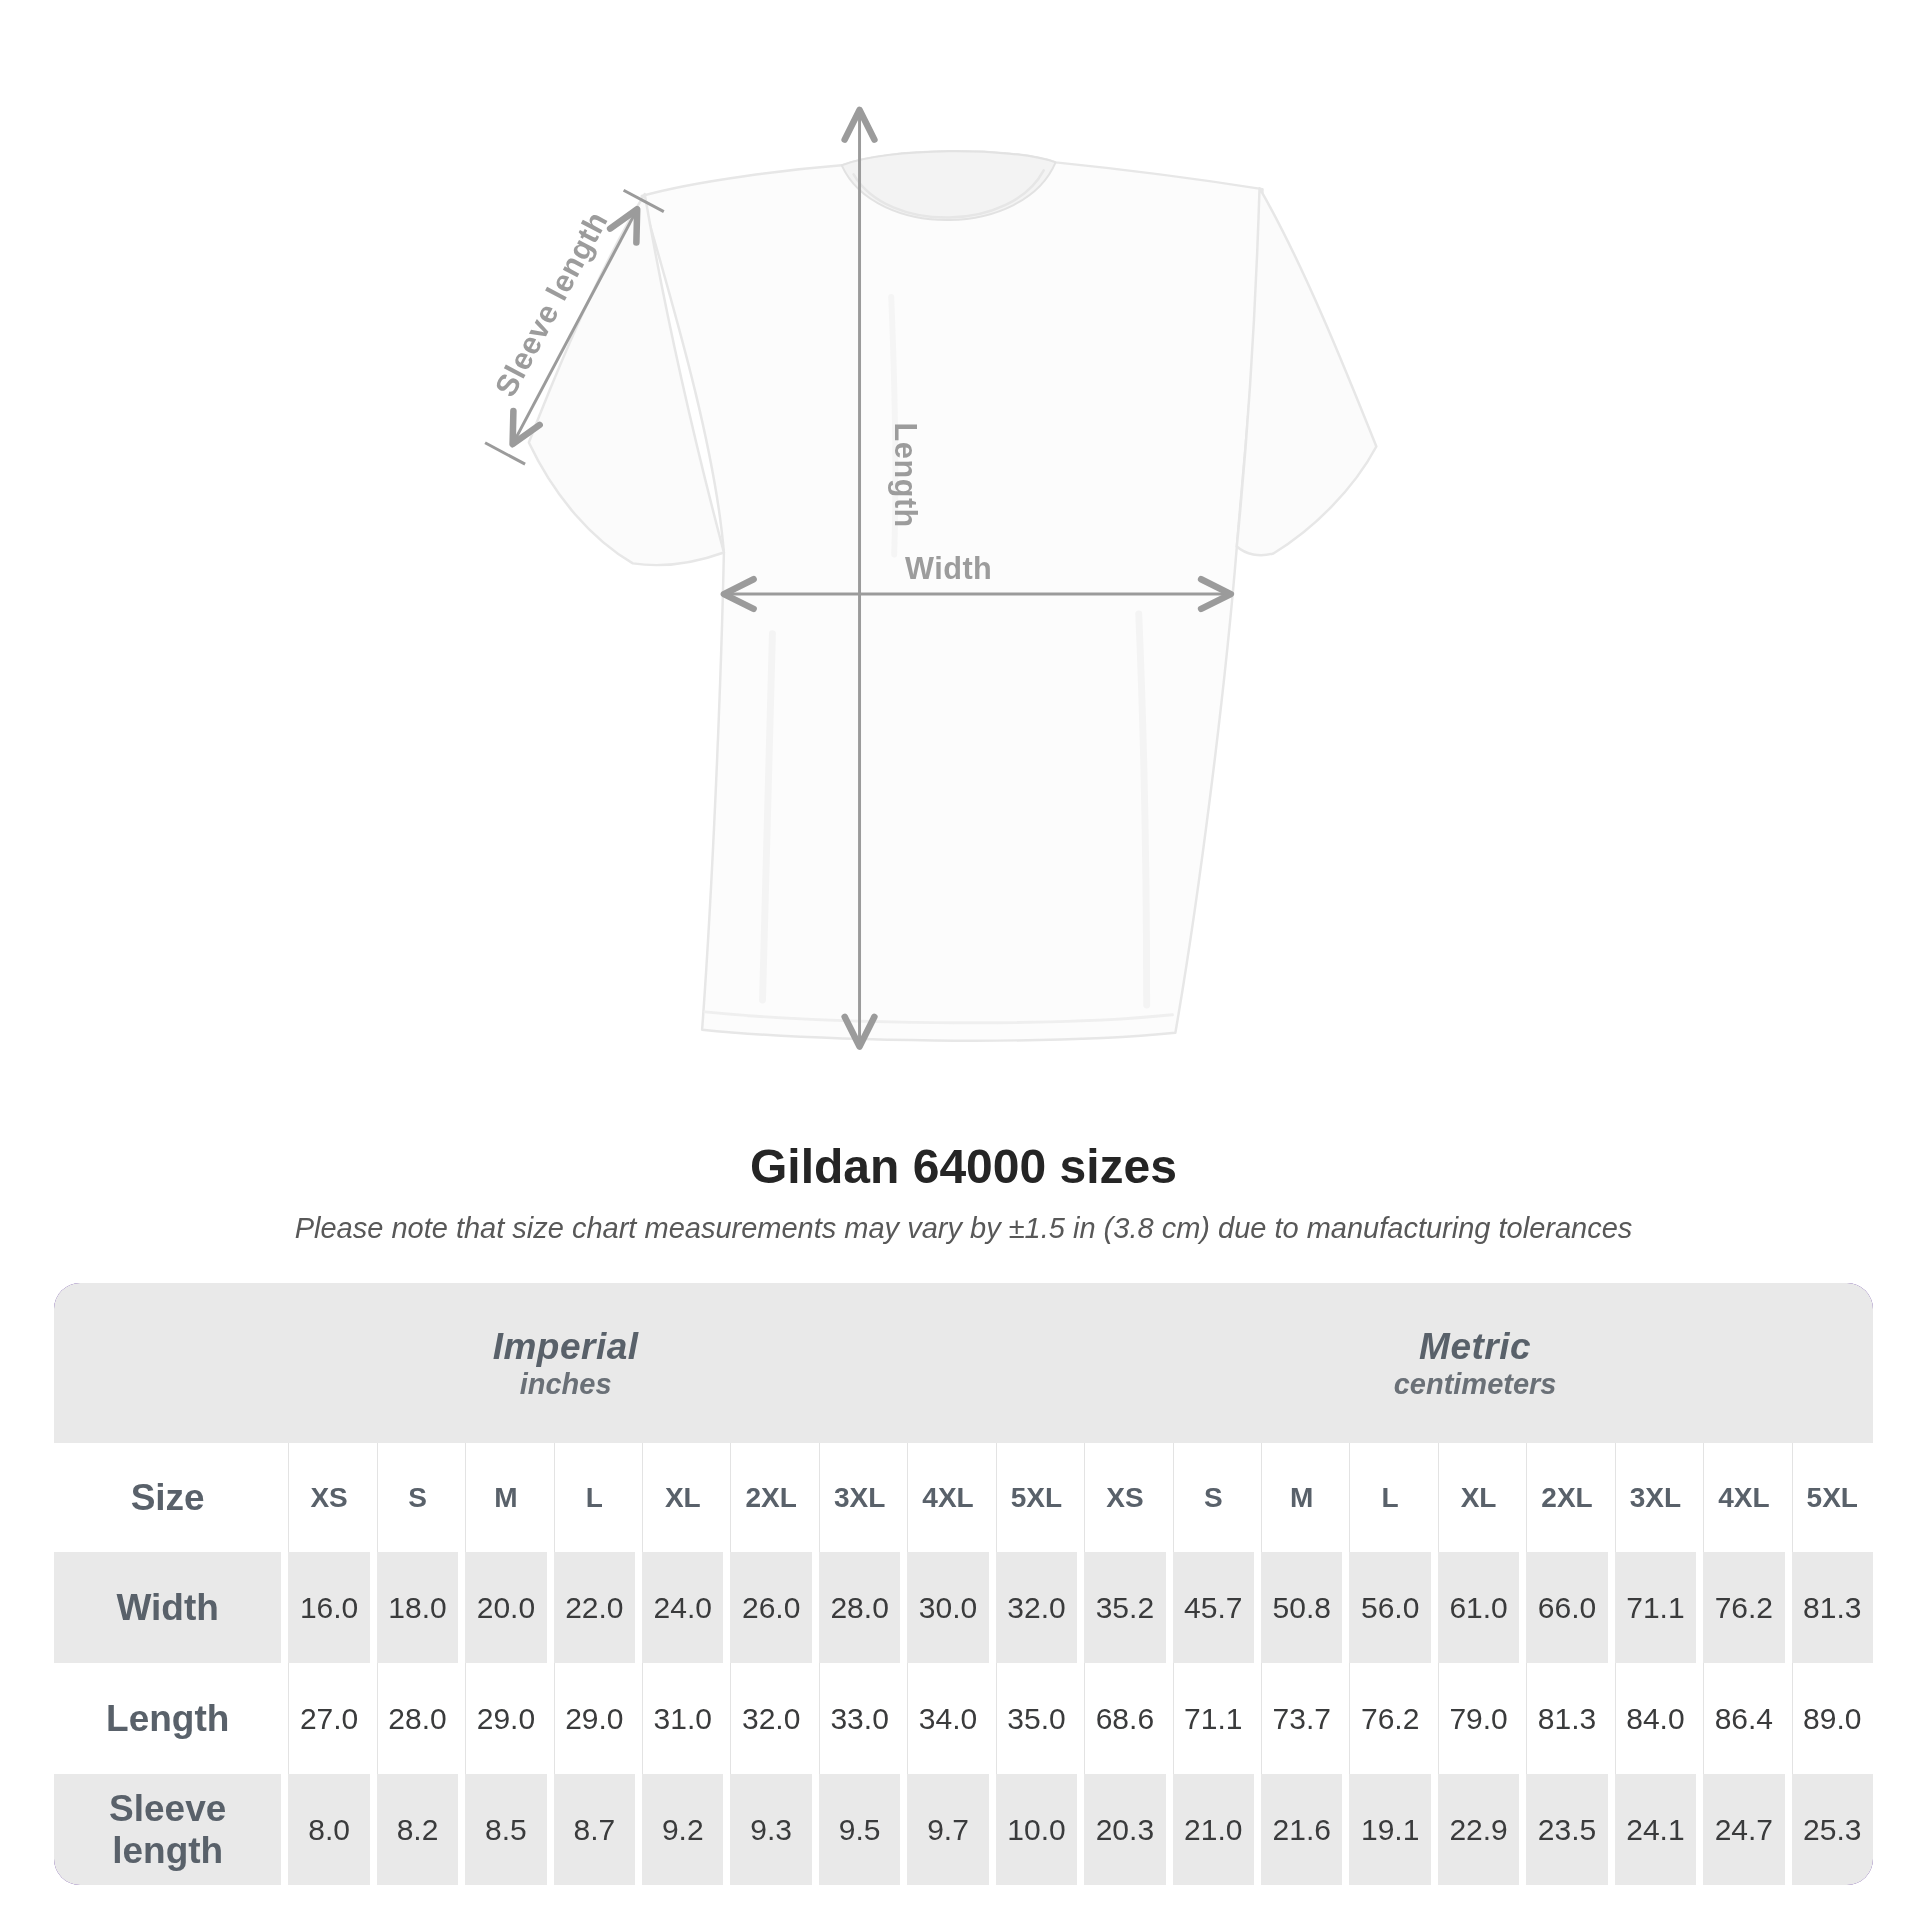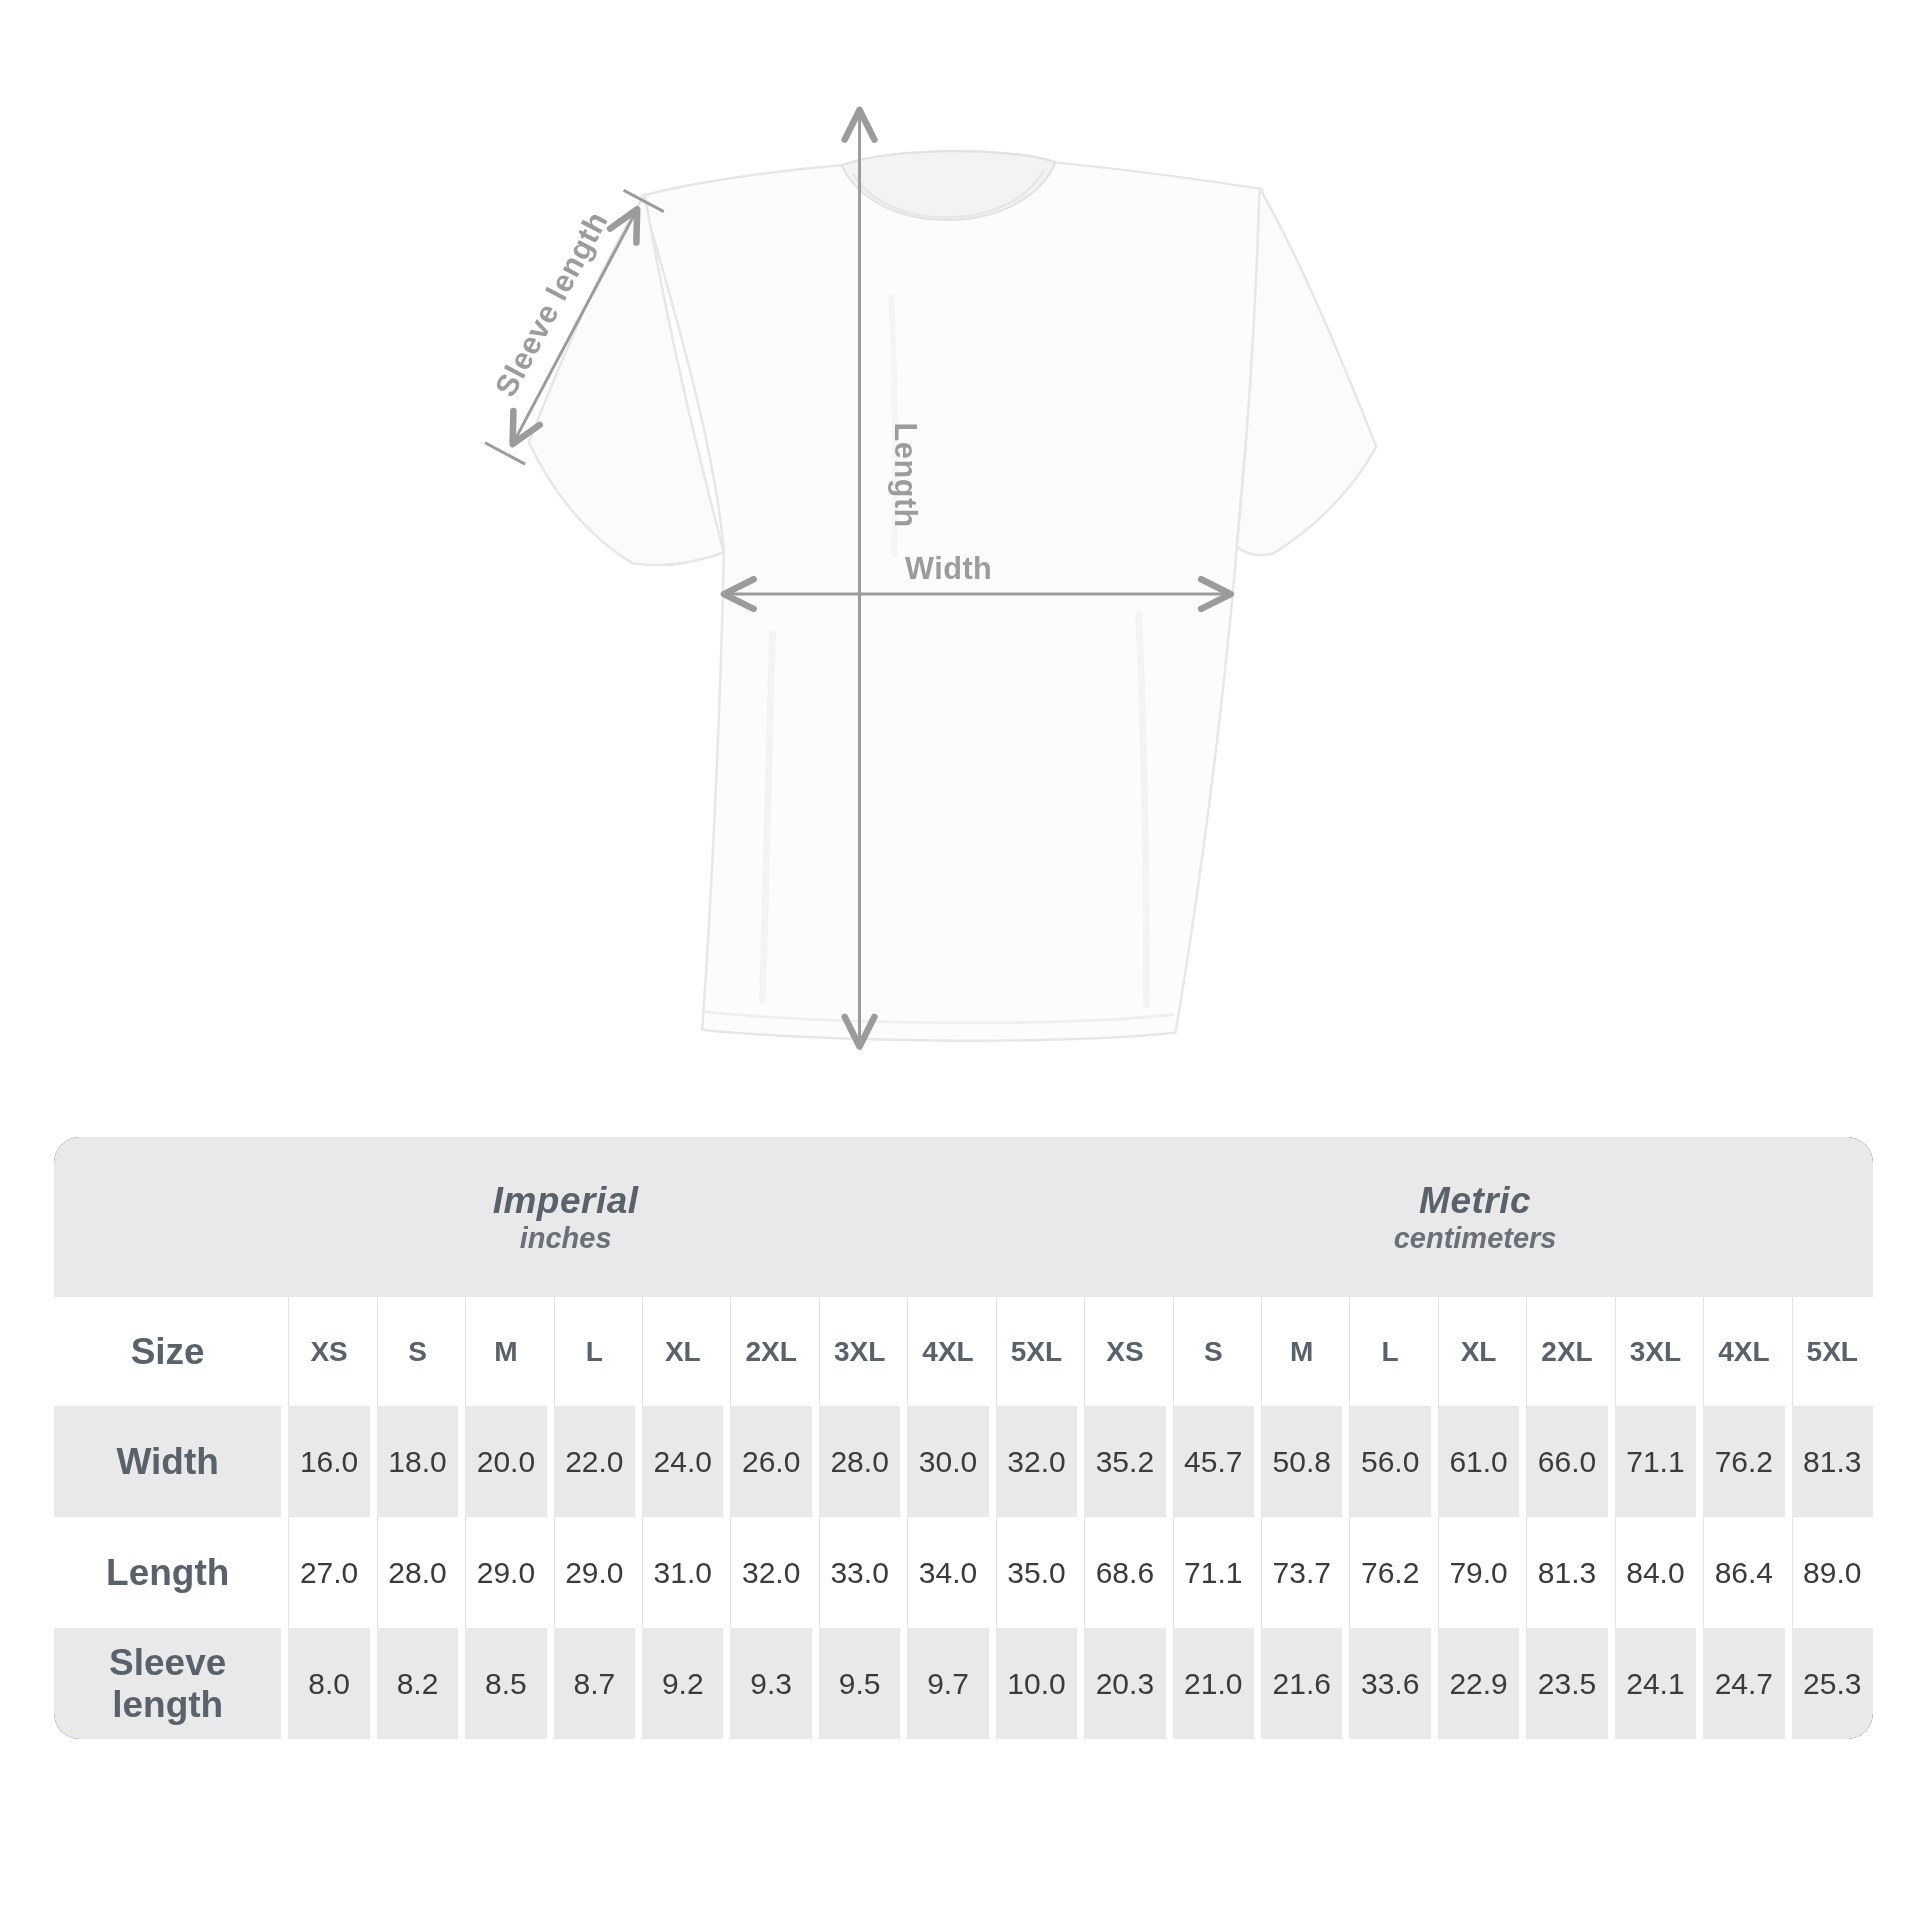--- a/index.html
+++ b/index.html
@@ -109,20 +109,24 @@
       </g>
       <text class="anno" x="904" y="480" text-anchor="middle" transform="rotate(90 904 480)">Length</text>
 
       <g stroke="#9b9b9b" stroke-width="3">
         <line x1="734" y1="600" x2="1240" y2="600" marker-start="url(#ah)" marker-end="url(#ah)"></line>
       </g>
       <text class="anno" x="958" y="585" text-anchor="middle">Width</text>
     </svg>
   </div>
 
+  <div class="heading">
+    <h1>Gildan 64000 sizes</h1>
+    <p>Please note that size chart measurements may vary by ±1.5 in (3.8 cm) due to manufacturing tolerances</p>
+  </div>
 
   <div class="table-wrap">
     <table>
       <colgroup>
         <col style="width:12.5%">
         <col span="18" style="width:4.8611%">
       </colgroup>
       <thead>
         <tr class="group-row">
           <th colspan="10">
@@ -206,21 +210,21 @@
           <td class="c">8.5</td>
           <td class="c">8.7</td>
           <td class="c">9.2</td>
           <td class="c">9.3</td>
           <td class="c">9.5</td>
           <td class="c">9.7</td>
           <td class="c">10.0</td>
           <td class="c">20.3</td>
           <td class="c">21.0</td>
           <td class="c">21.6</td>
-          <td class="c">33.6</td>
+          <td class="c">19.1</td>
           <td class="c">22.9</td>
           <td class="c">23.5</td>
           <td class="c">24.1</td>
           <td class="c">24.7</td>
           <td class="c">25.3</td>
         </tr>
       </tbody>
     </table>
   </div>
 

